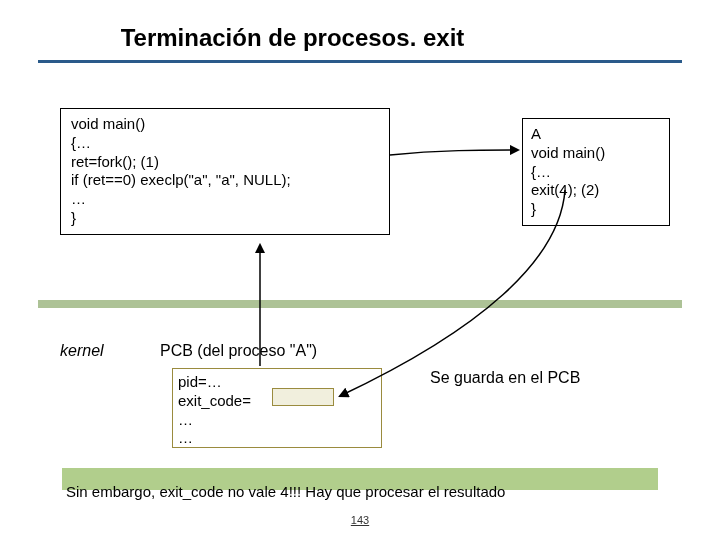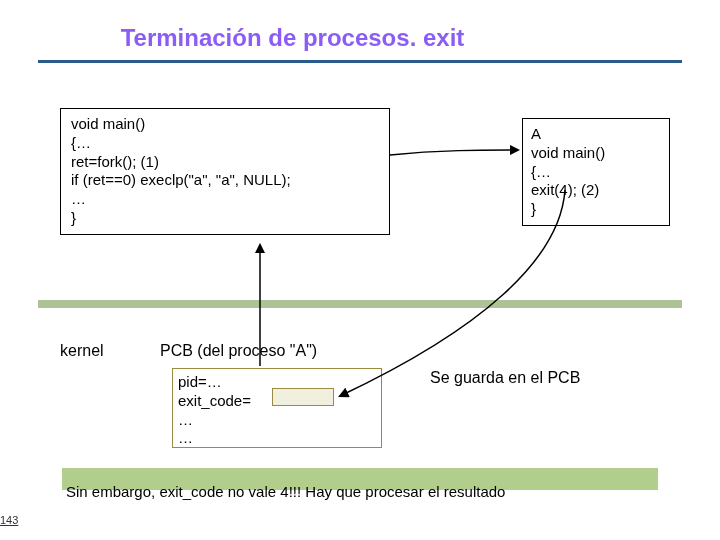--- a/index.html
+++ b/index.html
@@ -18,21 +18,21 @@
     height: 540px;
   }
   .title {
     position: absolute;
     top: 24px;
     left: 0;
     width: 585px;
     text-align: center;
     font-size: 24px;
     font-weight: bold;
-    color: #8b5cf6;
+    color: #000000;
   }
   .title-rule {
     position: absolute;
     top: 60px;
     left: 38px;
     width: 644px;
     height: 3px;
     background: #2a5a8a;
   }
   .box-parent {
@@ -71,20 +71,21 @@
     width: 644px;
     height: 8px;
     background: #698f3f;
     opacity: 0.55;
   }
   .kernel-label {
     position: absolute;
     top: 342px;
     left: 60px;
     font-size: 16px;
+    font-style: italic;
   }
   .pcb-title {
     position: absolute;
     top: 342px;
     left: 160px;
     font-size: 16px;
   }
   .pcb-box {
     position: absolute;
     top: 368px;
@@ -127,20 +128,21 @@
     top: 481px;
     left: 66px;
     font-size: 15px;
     line-height: 22px;
   }
   .page-num {
     position: absolute;
     bottom: 14px;
     left: 0;
     width: 720px;
+    text-align: center;
     font-size: 11px;
     color: #333;
     text-decoration: underline;
   }
   svg.overlay {
     position: absolute;
     top: 0;
     left: 0;
     width: 720px;
     height: 540px;

